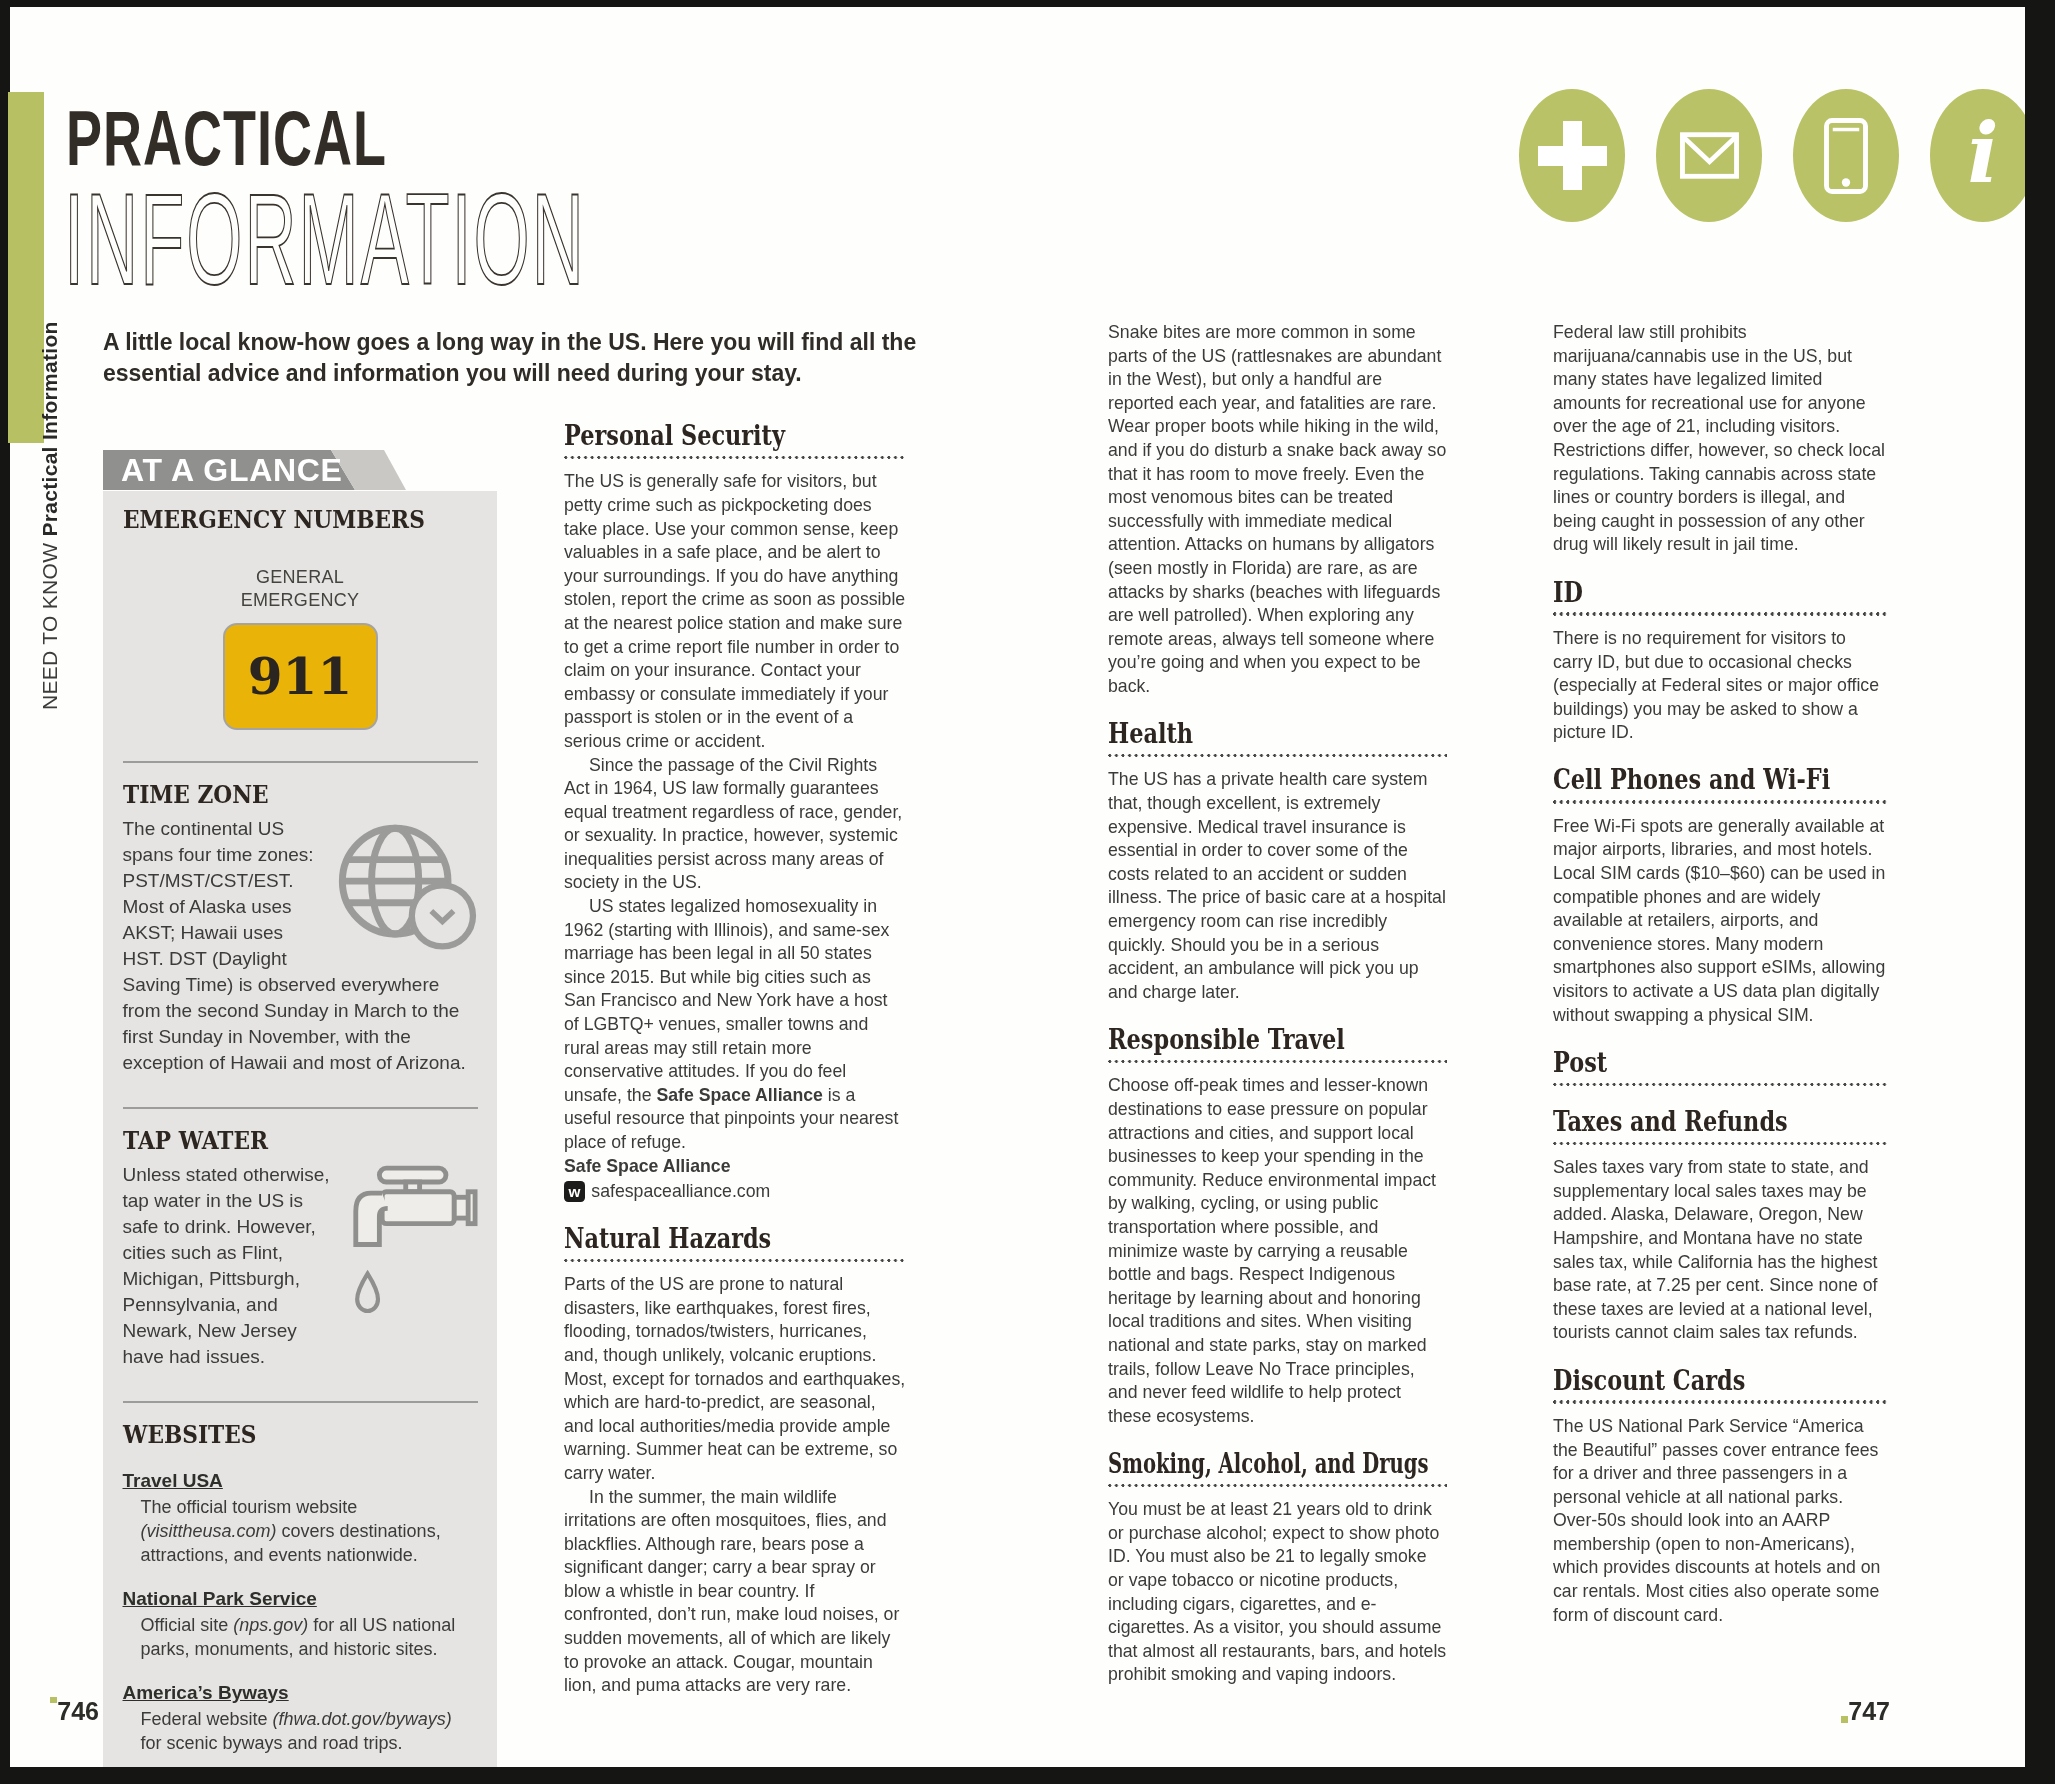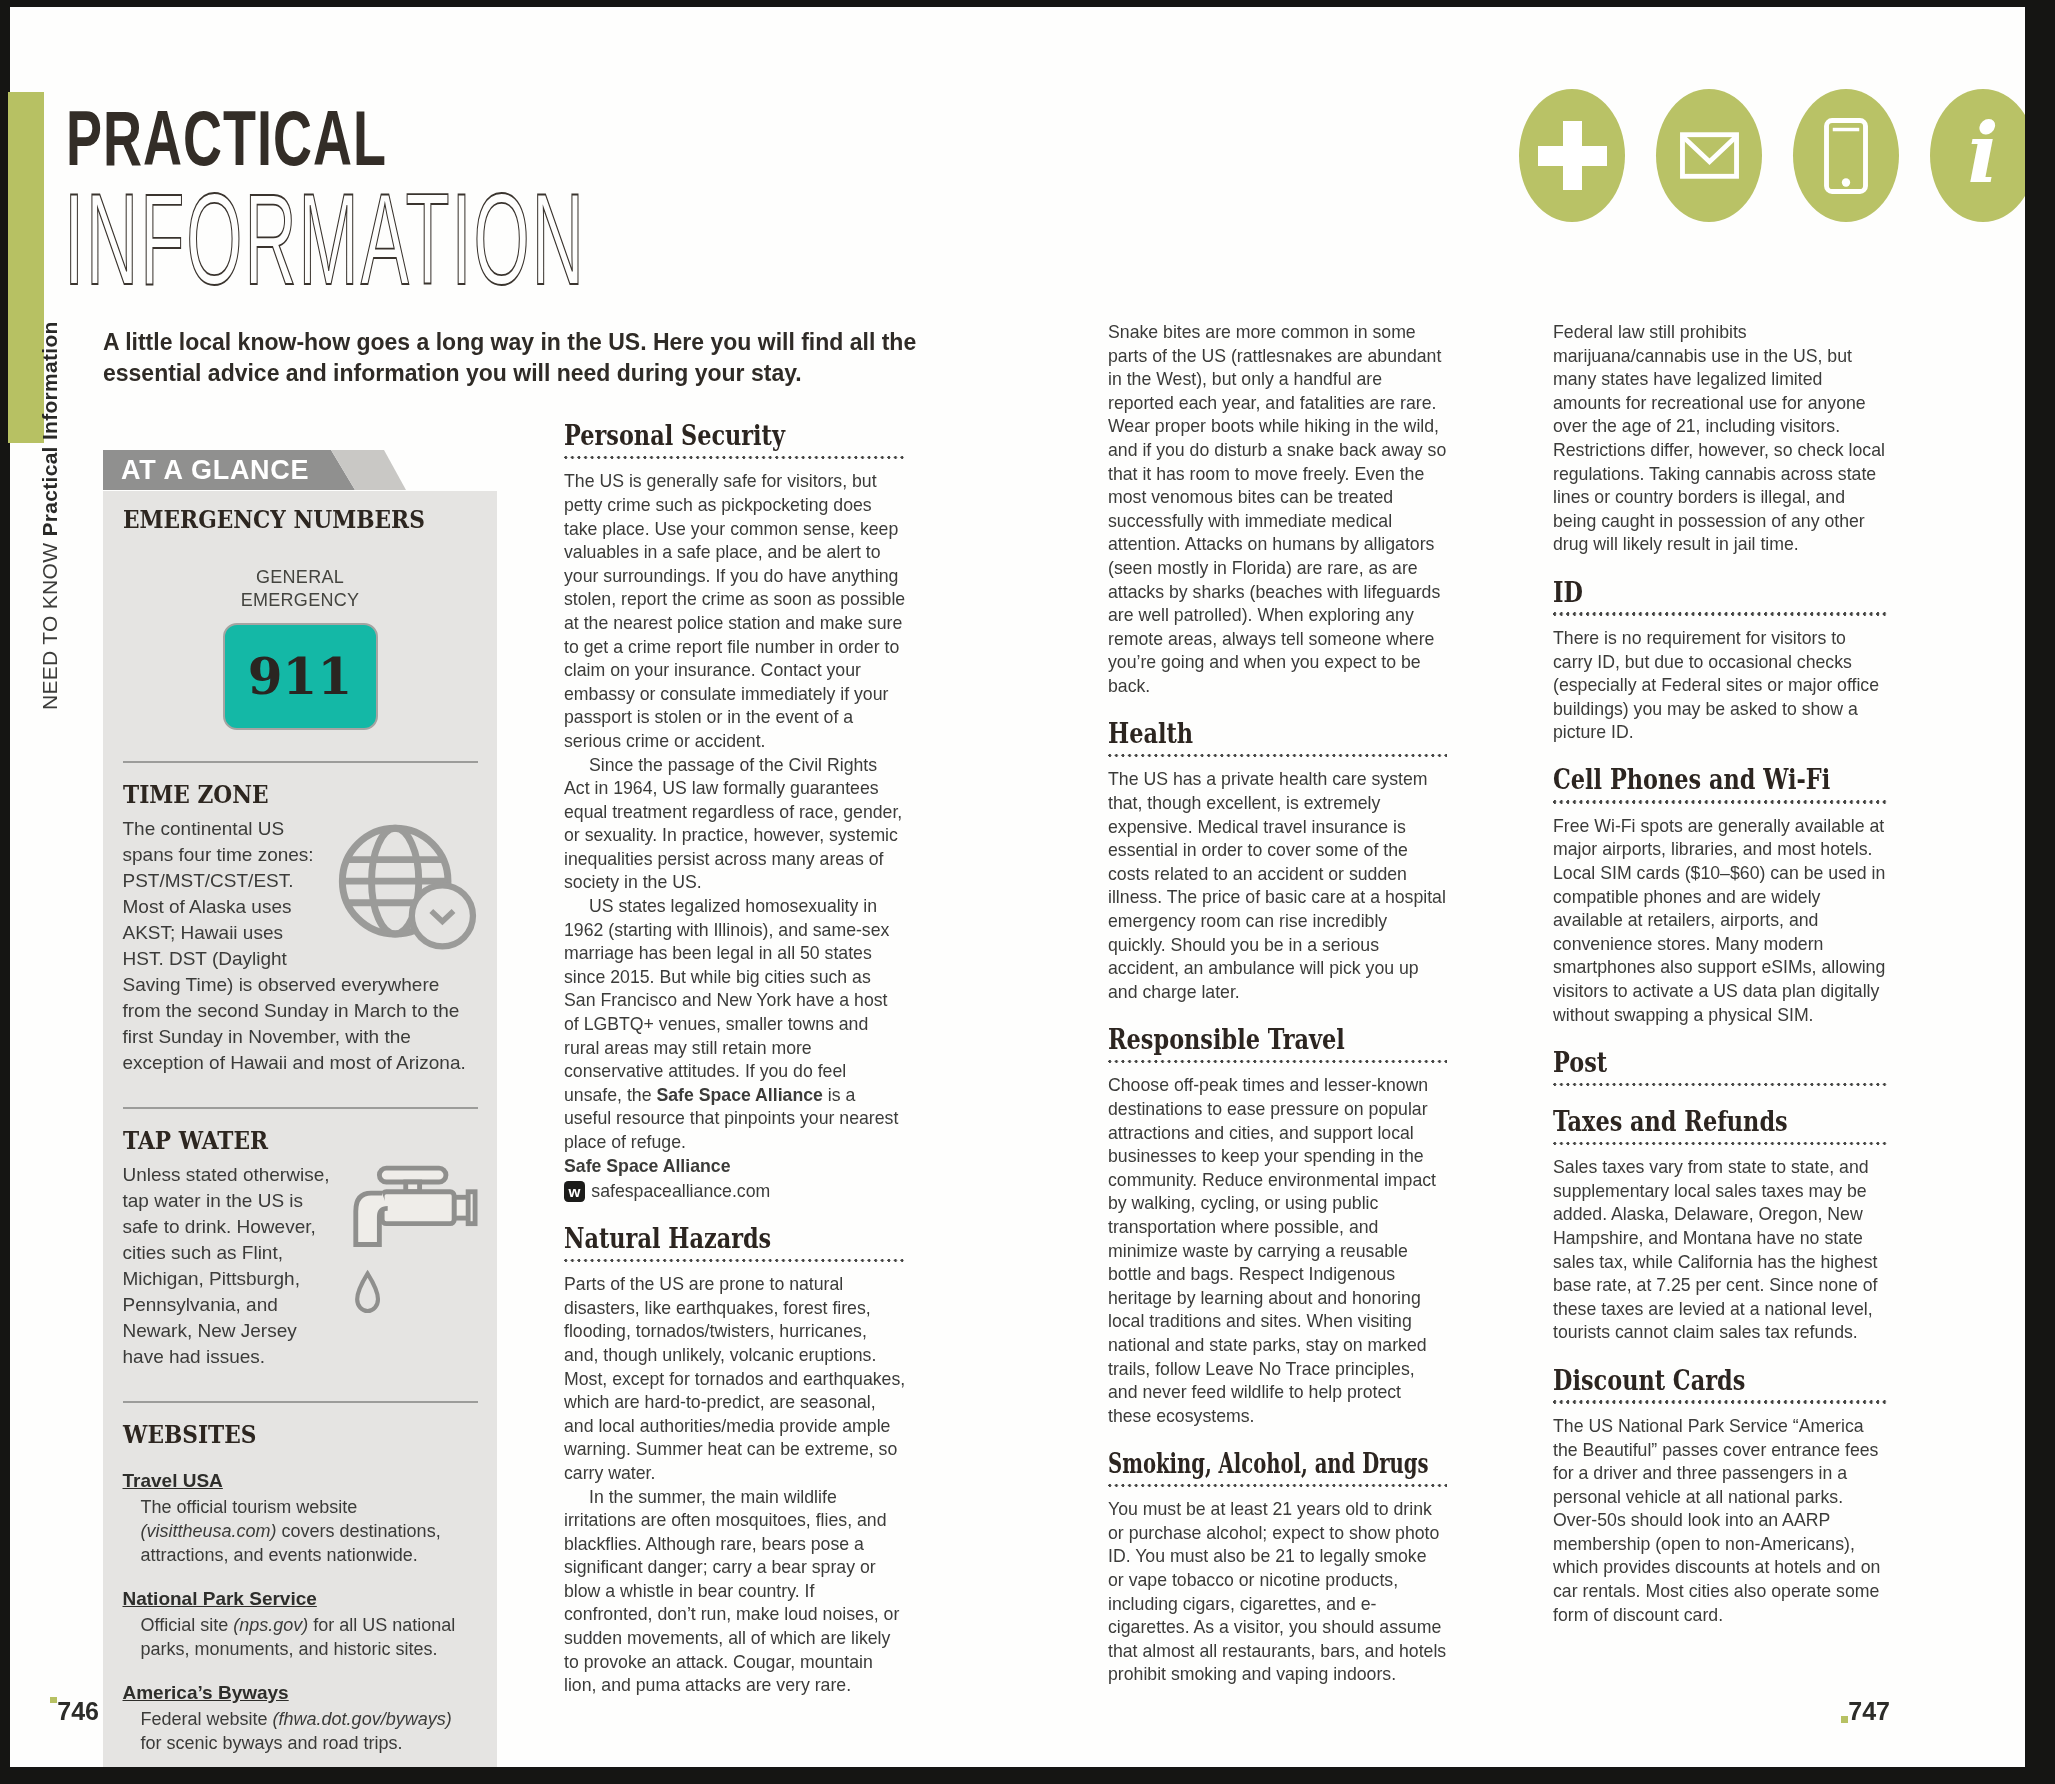--- a/index.html
+++ b/index.html
@@ -23,27 +23,27 @@
 
   .vlabel{position:absolute;left:38px;top:278px;height:432px;writing-mode:vertical-rl;transform:rotate(180deg);
           font-size:21px;color:#3c3c3a;letter-spacing:0.3px;white-space:nowrap;}
   .vlabel b{color:#292927;}
 
   .intro{position:absolute;left:103px;top:327px;width:834px;font-weight:bold;font-size:23px;line-height:31px;color:#2f2b26;}
 
   .gh{position:absolute;left:103px;top:450px;width:303px;height:40px;}
   .gh-dark{position:absolute;inset:0;background:#90908f;clip-path:polygon(0 0,228px 0,252px 40px,0 40px);}
   .gh-light{position:absolute;inset:0;background:#c9c8c5;clip-path:polygon(228px 0,281px 0,303px 40px,252px 40px);}
-  .gh-label{position:absolute;left:18px;top:0;line-height:40px;font-size:27px;font-weight:bold;color:#ffffff;letter-spacing:0.7px;}
+  .gh-label{position:absolute;left:18px;top:0;line-height:40px;font-size:32px;font-weight:bold;color:#ffffff;letter-spacing:0.7px;}
 
   .panel{position:absolute;left:103px;top:491px;width:394px;height:1276px;background:#e5e4e2;box-sizing:border-box;padding:15.3px 19.5px;}
   .panel h3{font-family:"DejaVu Serif",serif;font-weight:bold;font-size:23.6px;color:#2d2620;margin:0;
             transform:scaleX(0.92);transform-origin:left;white-space:nowrap;}
   .em-label{text-align:center;font-size:18px;line-height:23px;color:#44443f;margin-top:32px;letter-spacing:0.3px;}
-  .embox{width:151px;height:103px;background:#14b8a6;border:2.1px solid #a5a4a2;border-radius:14px;margin:11px auto 0;
+  .embox{width:151px;height:103px;background:#eab308;border:2.1px solid #a5a4a2;border-radius:14px;margin:11px auto 0;
          display:flex;align-items:center;justify-content:center;font-family:"DejaVu Serif",serif;font-weight:bold;font-size:50px;color:#2a2521;}
   .pdiv{border:none;border-top:2.1px solid #9c9c9a;margin:31px 0 18px;}
   .panel p{font-size:19px;line-height:26px;color:#3b3b39;margin:7px 0 0;}
   .globe{float:right;margin:4.2px 0 4.2px 8.3px;}
   .faucet{float:right;margin:1.4px 0 4.2px 5.6px;}
   .wsname{font-size:19px;font-weight:bold;color:#2e2e2b;margin-top:21px;text-decoration:underline;}
   .wsdesc{padding-left:18px;font-size:18px;line-height:24px;color:#3b3b39;margin-top:2.8px;}
   .wsdesc i{font-style:italic;}
 
   .col{position:absolute;font-size:17.7px;line-height:23.6px;color:#3b3b39;}

